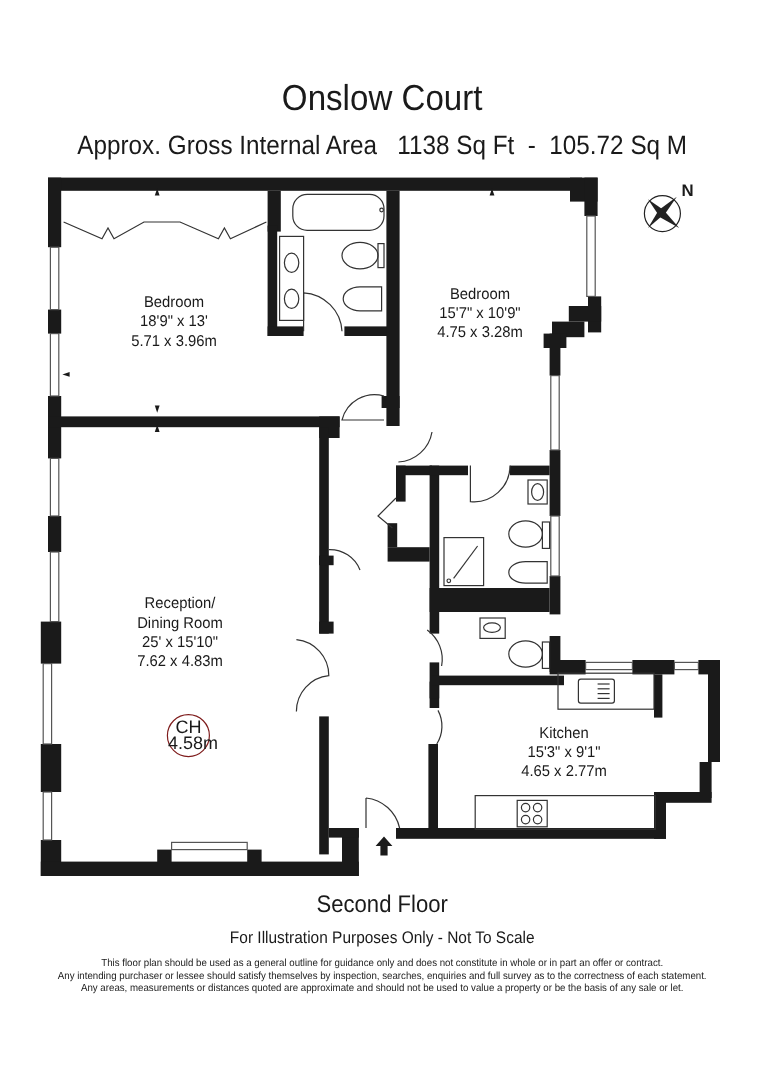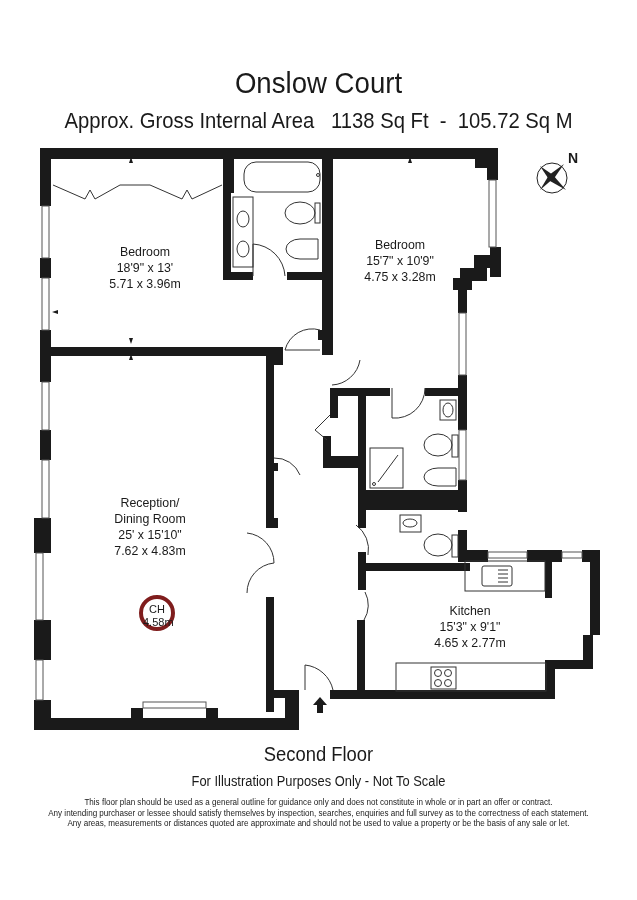--- a/index.html
+++ b/index.html
@@ -5,22 +5,22 @@
   html, body { margin: 0; padding: 0; background: #ffffff; }
   body { width: 637px; height: 900px; position: relative; overflow: hidden;
          font-family: "Liberation Sans", sans-serif; color: #1a1a1a; }
   .title { position: absolute; left: 0; width: 637px; top: 66px; text-align: center;
            font-size: 30px; line-height: 34px; transform: scaleX(0.92); }
   .subtitle { position: absolute; left: 0; width: 637px; top: 108px; text-align: center;
               font-size: 22px; line-height: 26px; white-space: pre; transform: scaleX(0.92); }
   svg.plan { position: absolute; left: 0; top: 0; }
   .room-label { position: absolute; text-align: center; font-size: 13px; line-height: 16px; transform: scaleX(0.95); }
   .room-label span { display: block; white-space: nowrap; }
-  .ch { position: absolute; left: 139px; top: 595px; width: 36px; height: 36px; border: 4px solid #7f1d1d;
-        border-radius: 50%; font-size: 11px; line-height: 13px; text-align: center; box-sizing: border-box; padding-top: 4px; }
+  .ch { position: absolute; left: 139px; top: 595px; width: 36px; height: 36px; border: 1px solid #7f1d1d;
+        border-radius: 50%; font-size: 15px; line-height: 13px; text-align: center; box-sizing: border-box; padding-top: 4px; }
   .floor-name { position: absolute; left: 0; width: 637px; top: 743px; text-align: center; font-size: 20px; transform: scaleX(0.92); }
   .illus { position: absolute; left: 0; width: 637px; top: 773px; text-align: center; font-size: 14px; transform: scaleX(0.92); }
   .disclaimer { position: absolute; left: 0; width: 637px; top: 797px; text-align: center; font-size: 8.6px; line-height: 10.5px; transform: scaleX(0.94); }
   .disclaimer span { display: block; white-space: nowrap; }
   .north { position: absolute; left: 568px; top: 150px; font-size: 14px; font-weight: bold; }
 </style>
 </head>
 <body>
 
 <div class="title">Onslow Court</div>

